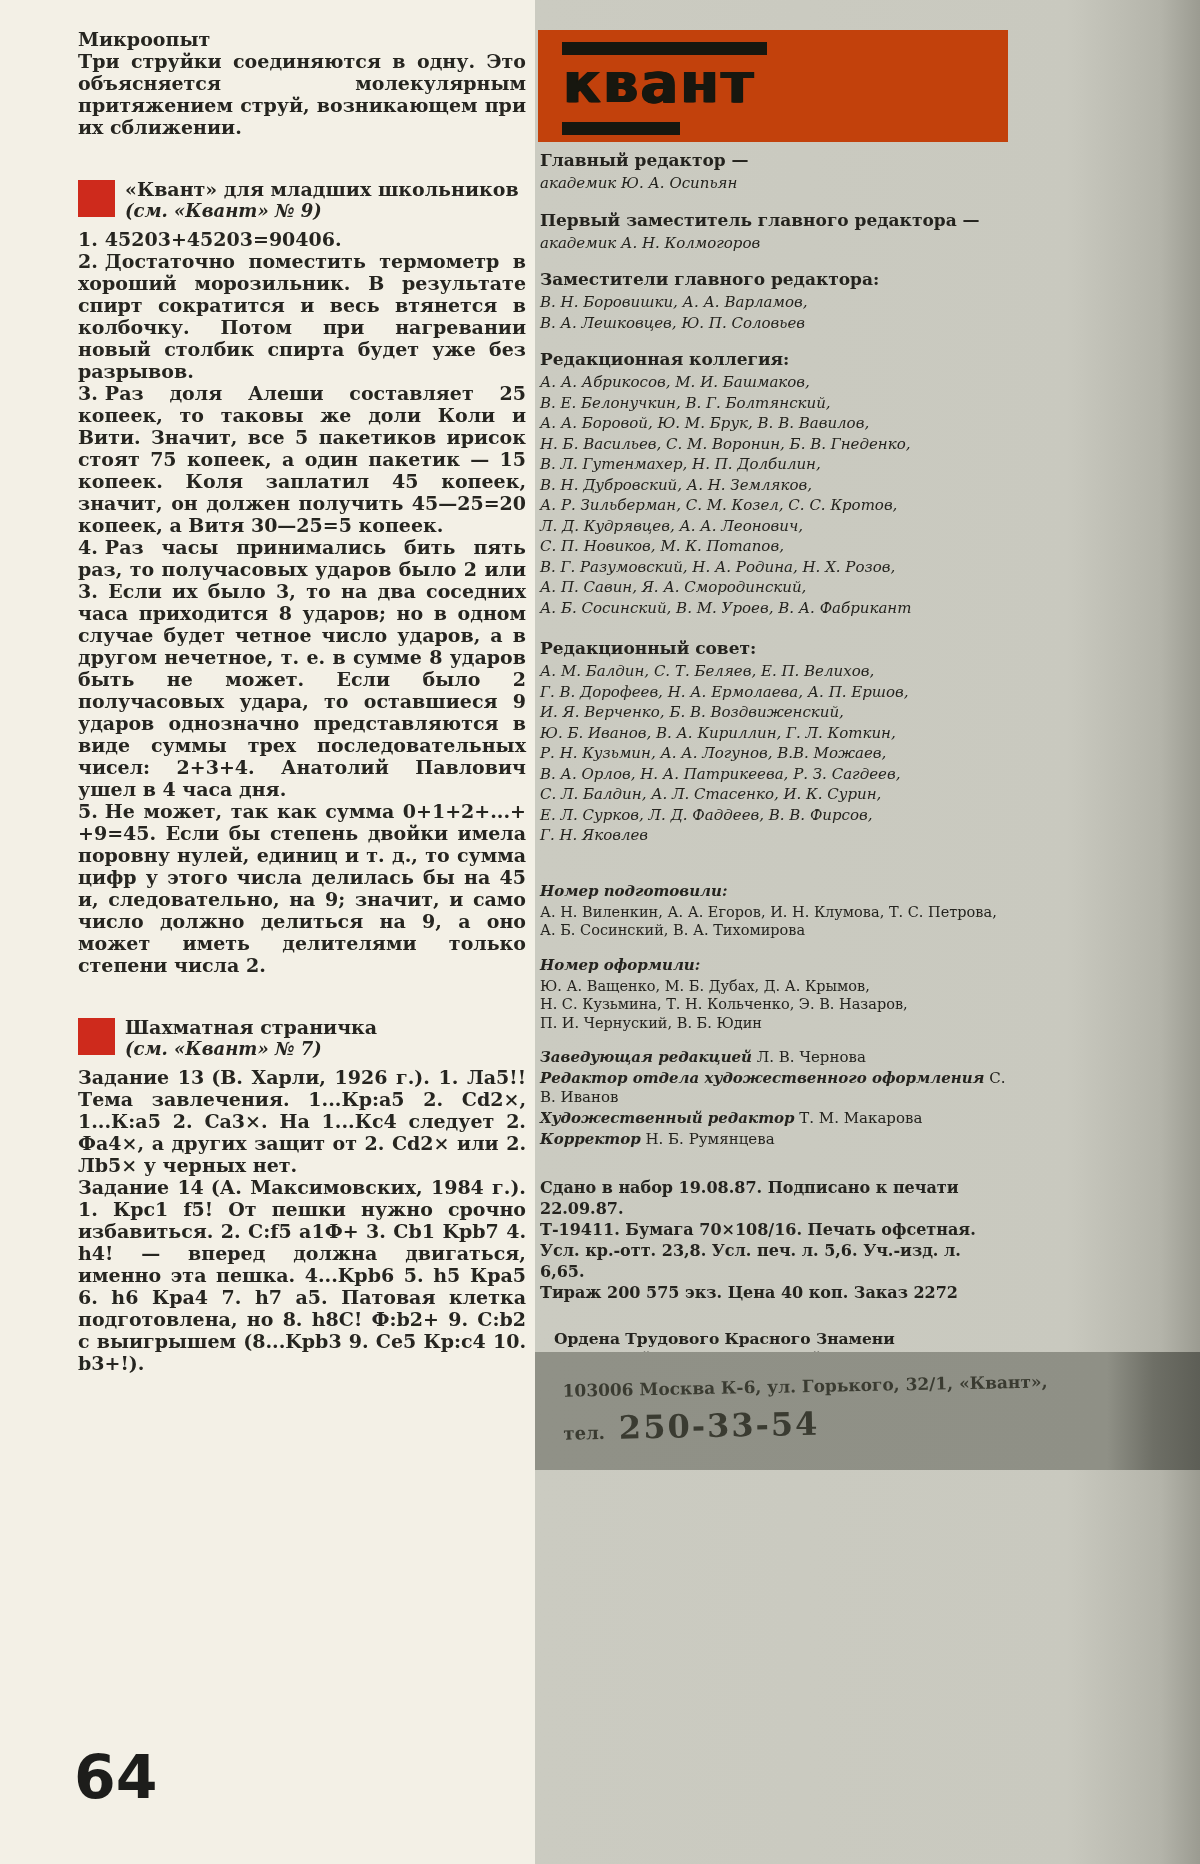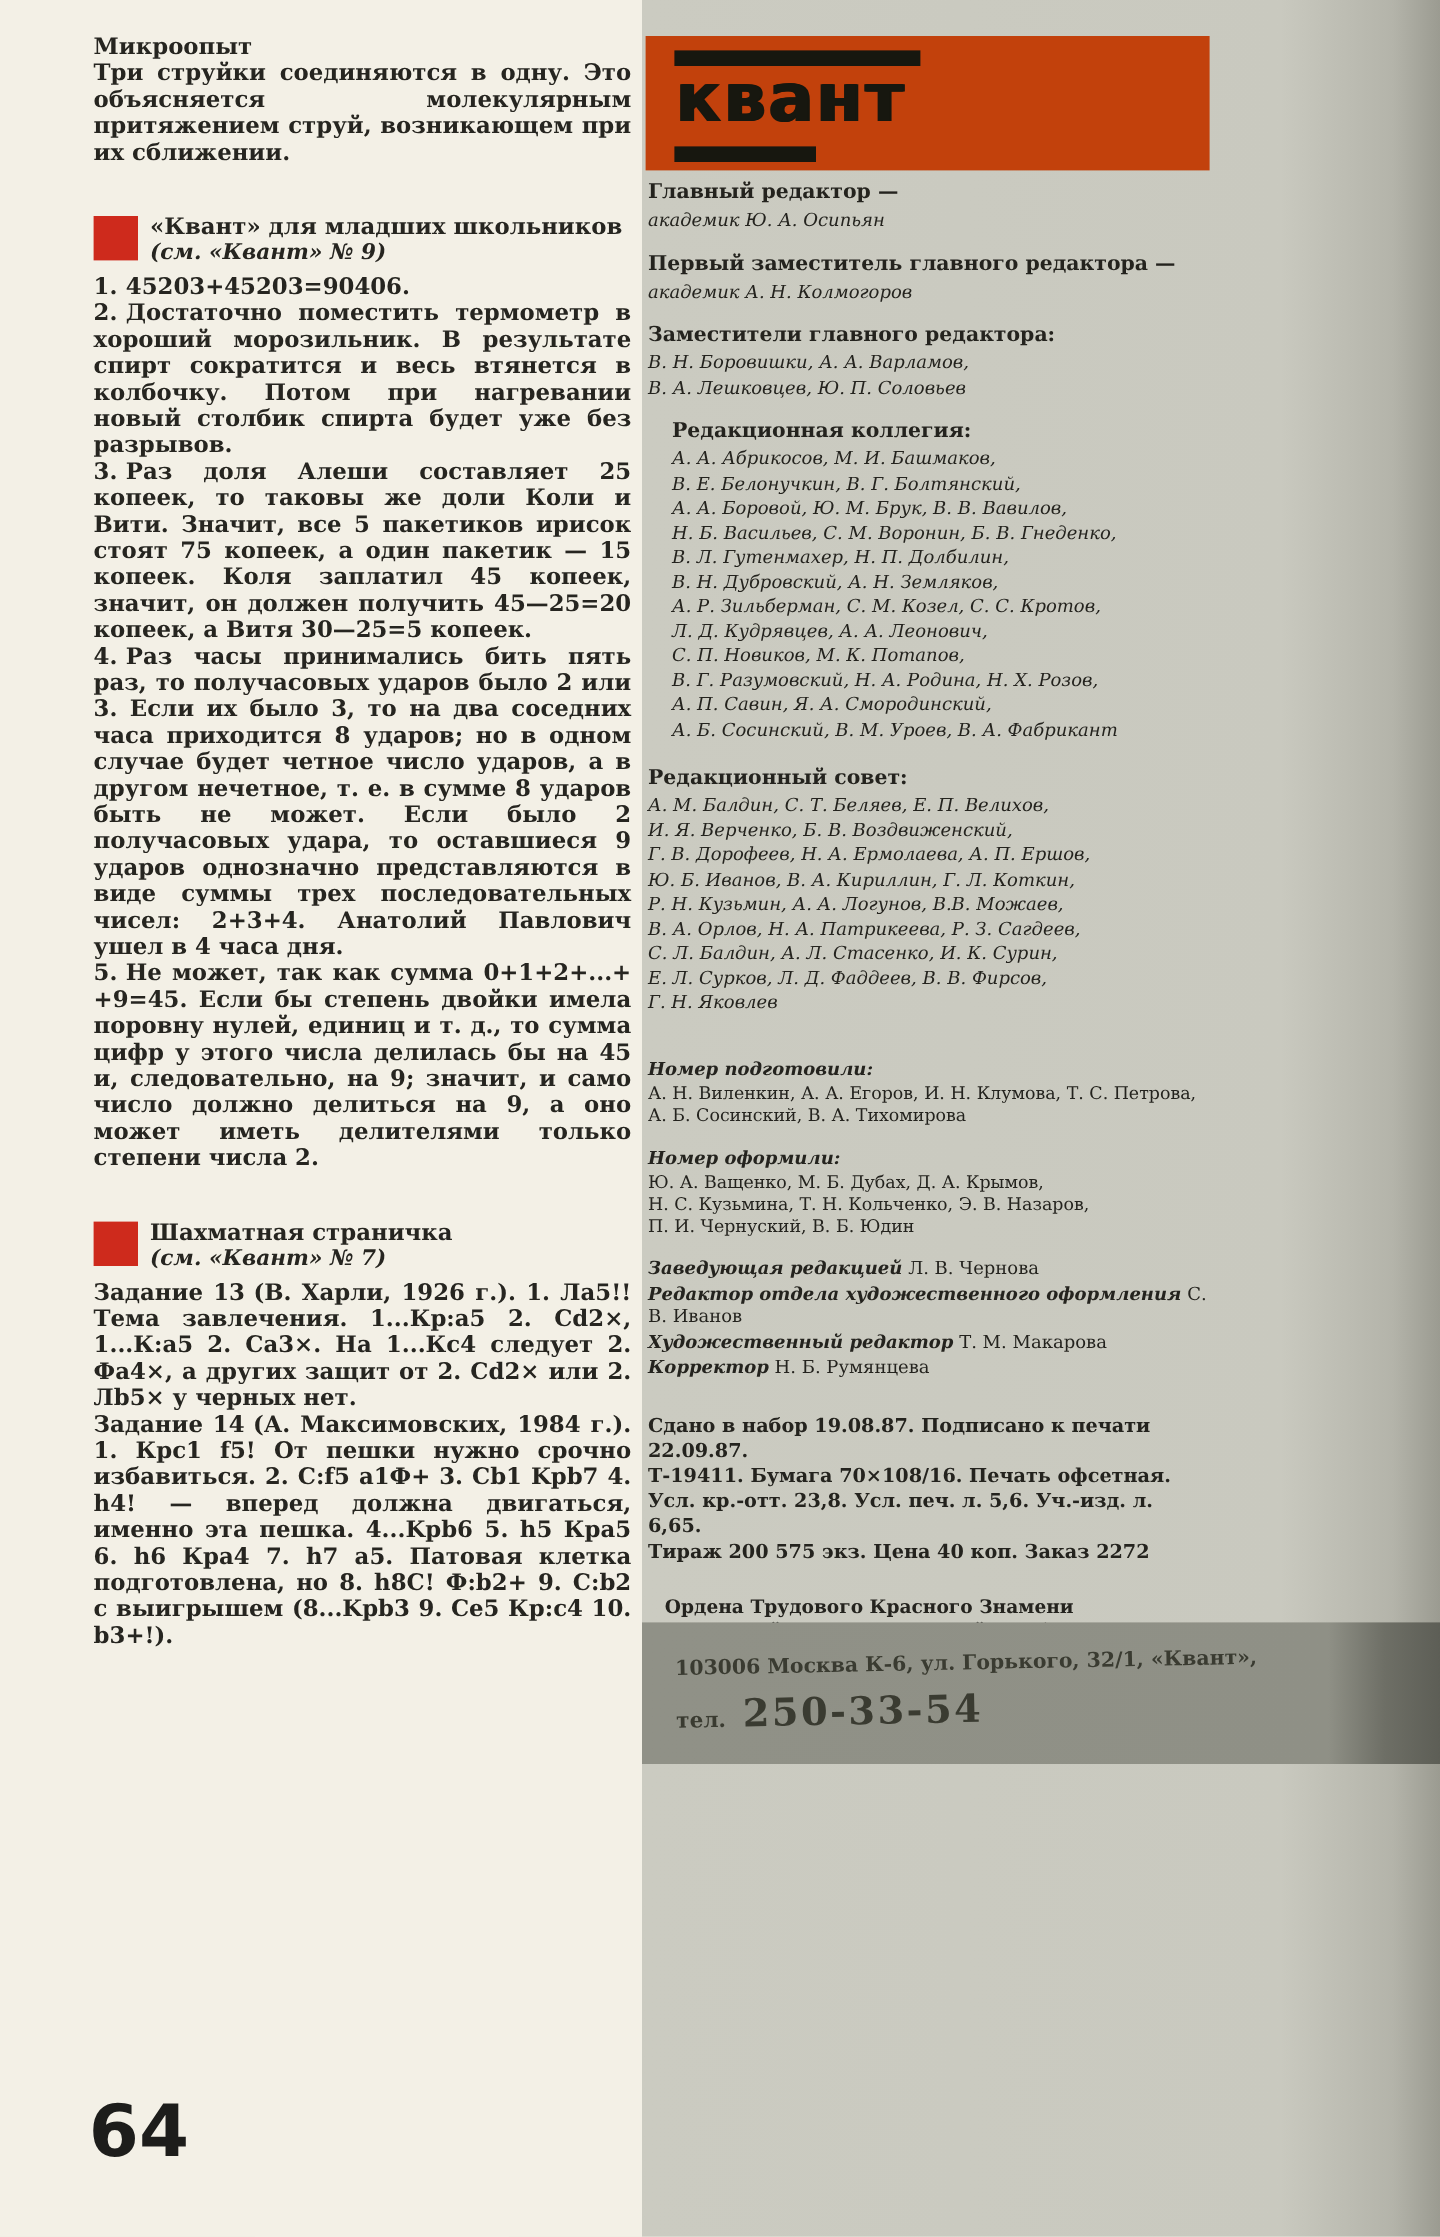--- a/index.html
+++ b/index.html
@@ -48,21 +48,21 @@
   .chess-tasks p{margin:0;}
 
   
   .right-col{
     position:absolute;left:540px;top:150px;width:468px;
     color:#24231e;
   }
   .sec{margin-bottom:16px;}
   .sec-hdr{font-weight:700;font-size:17px;line-height:21px;margin-bottom:2px;}
   .name-lines{font-size:15px;line-height:20.5px;font-weight:500;font-style:italic;}
-  .mb-board{margin-bottom:20px;margin-left:20px;}
+  .mb-board{margin-bottom:20px;}
   .mb-council{margin-bottom:36px;}
   .small-sec{margin-bottom:16px;}
   .small-hdr{font-style:italic;font-weight:700;font-size:15px;line-height:19px;margin-bottom:2px;}
   .small-lines{font-size:14.5px;line-height:18.5px;}
   .staff{margin-bottom:28px;font-size:15px;line-height:19px;}
   .staff-line{margin-bottom:2px;}
   .staff-line i{font-style:italic;font-weight:700;}
   .print-info{font-size:16px;line-height:21px;font-weight:700;margin-bottom:26px;}
   .publisher{font-size:15.5px;line-height:20px;font-weight:700;margin-left:14px;}
 
@@ -172,22 +172,22 @@
           <div>В. Г. Разумовский, Н. А. Родина, Н. Х. Розов,</div>
           <div>А. П. Савин, Я. А. Смородинский,</div>
           <div>А. Б. Сосинский, В. М. Уроев, В. А. Фабрикант</div>
         </div>
     </div>
 
     <div class="sec mb-council">
       <div class="sec-hdr">Редакционный совет:</div>
       <div class="name-lines">
           <div>А. М. Балдин, С. Т. Беляев, Е. П. Велихов,</div>
+          <div>Г. В. Дорофеев, Н. А. Ермолаева, А. П. Ершов,</div>
           <div>И. Я. Верченко, Б. В. Воздвиженский,</div>
-          <div>Г. В. Дорофеев, Н. А. Ермолаева, А. П. Ершов,</div>
           <div>Ю. Б. Иванов, В. А. Кириллин, Г. Л. Коткин,</div>
           <div>Р. Н. Кузьмин, А. А. Логунов, В.В. Можаев,</div>
           <div>В. А. Орлов, Н. А. Патрикеева, Р. З. Сагдеев,</div>
           <div>С. Л. Балдин, А. Л. Стасенко, И. К. Сурин,</div>
           <div>Е. Л. Сурков, Л. Д. Фаддеев, В. В. Фирсов,</div>
           <div>Г. Н. Яковлев</div>
         </div>
     </div>
 
     <div class="small-sec">

